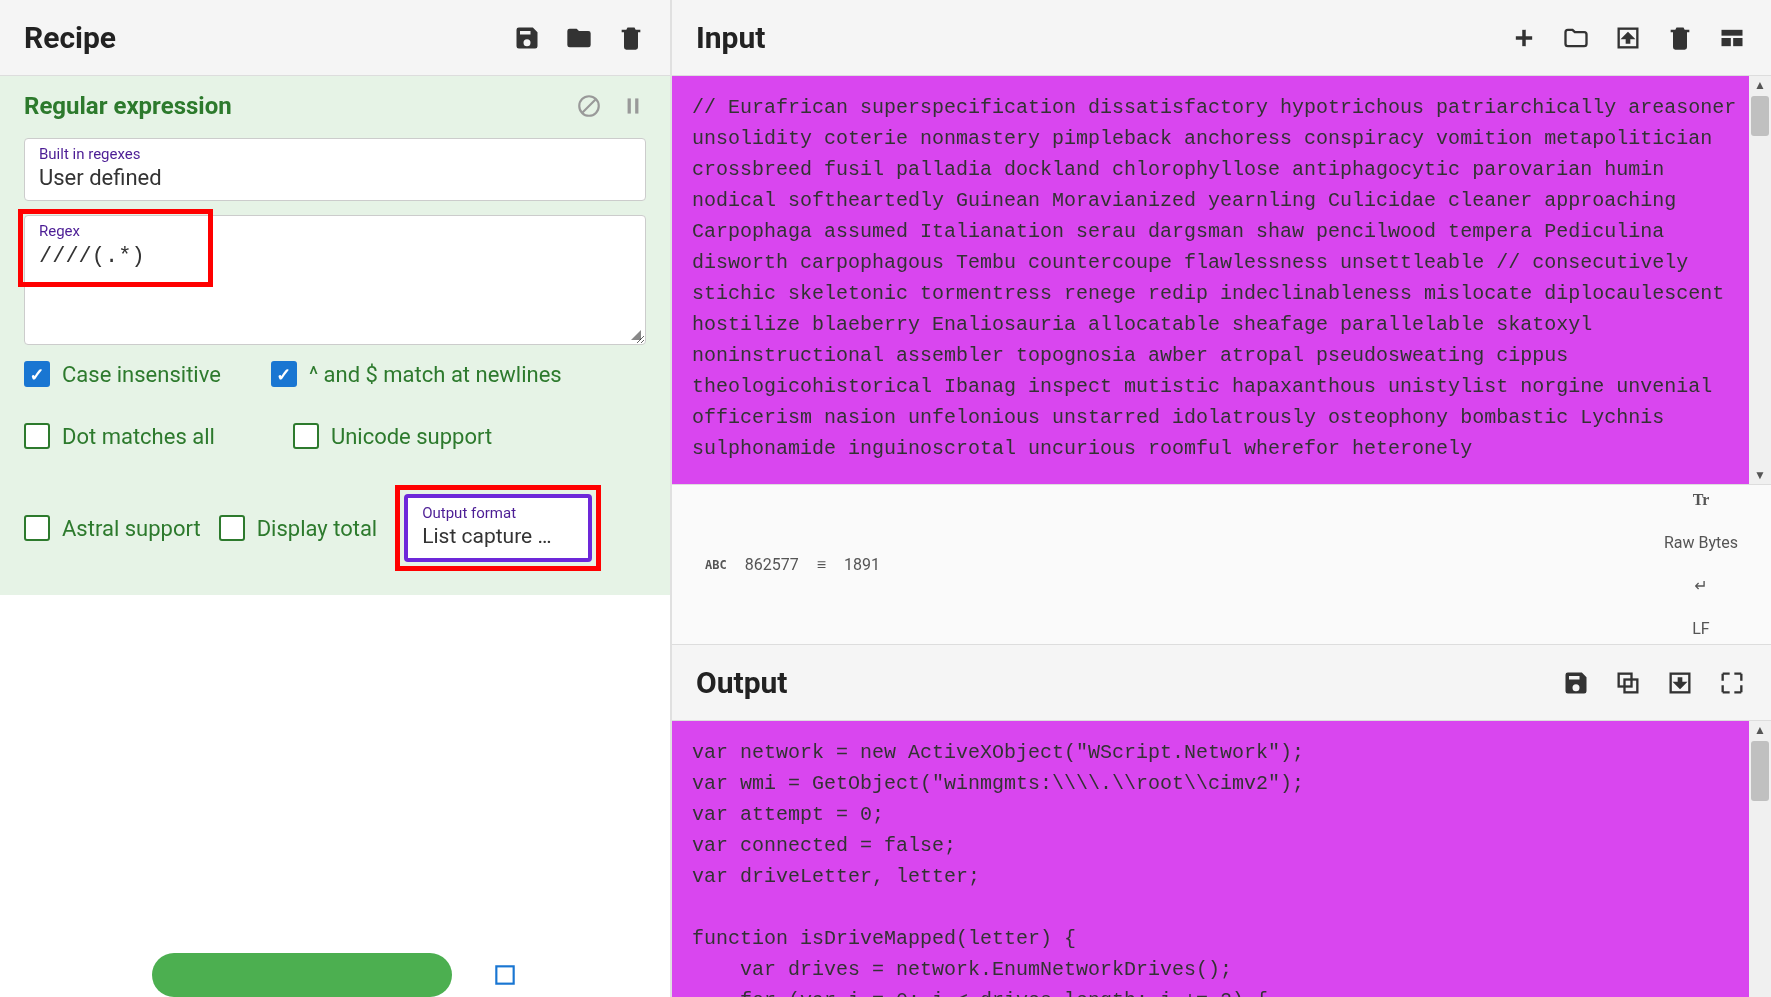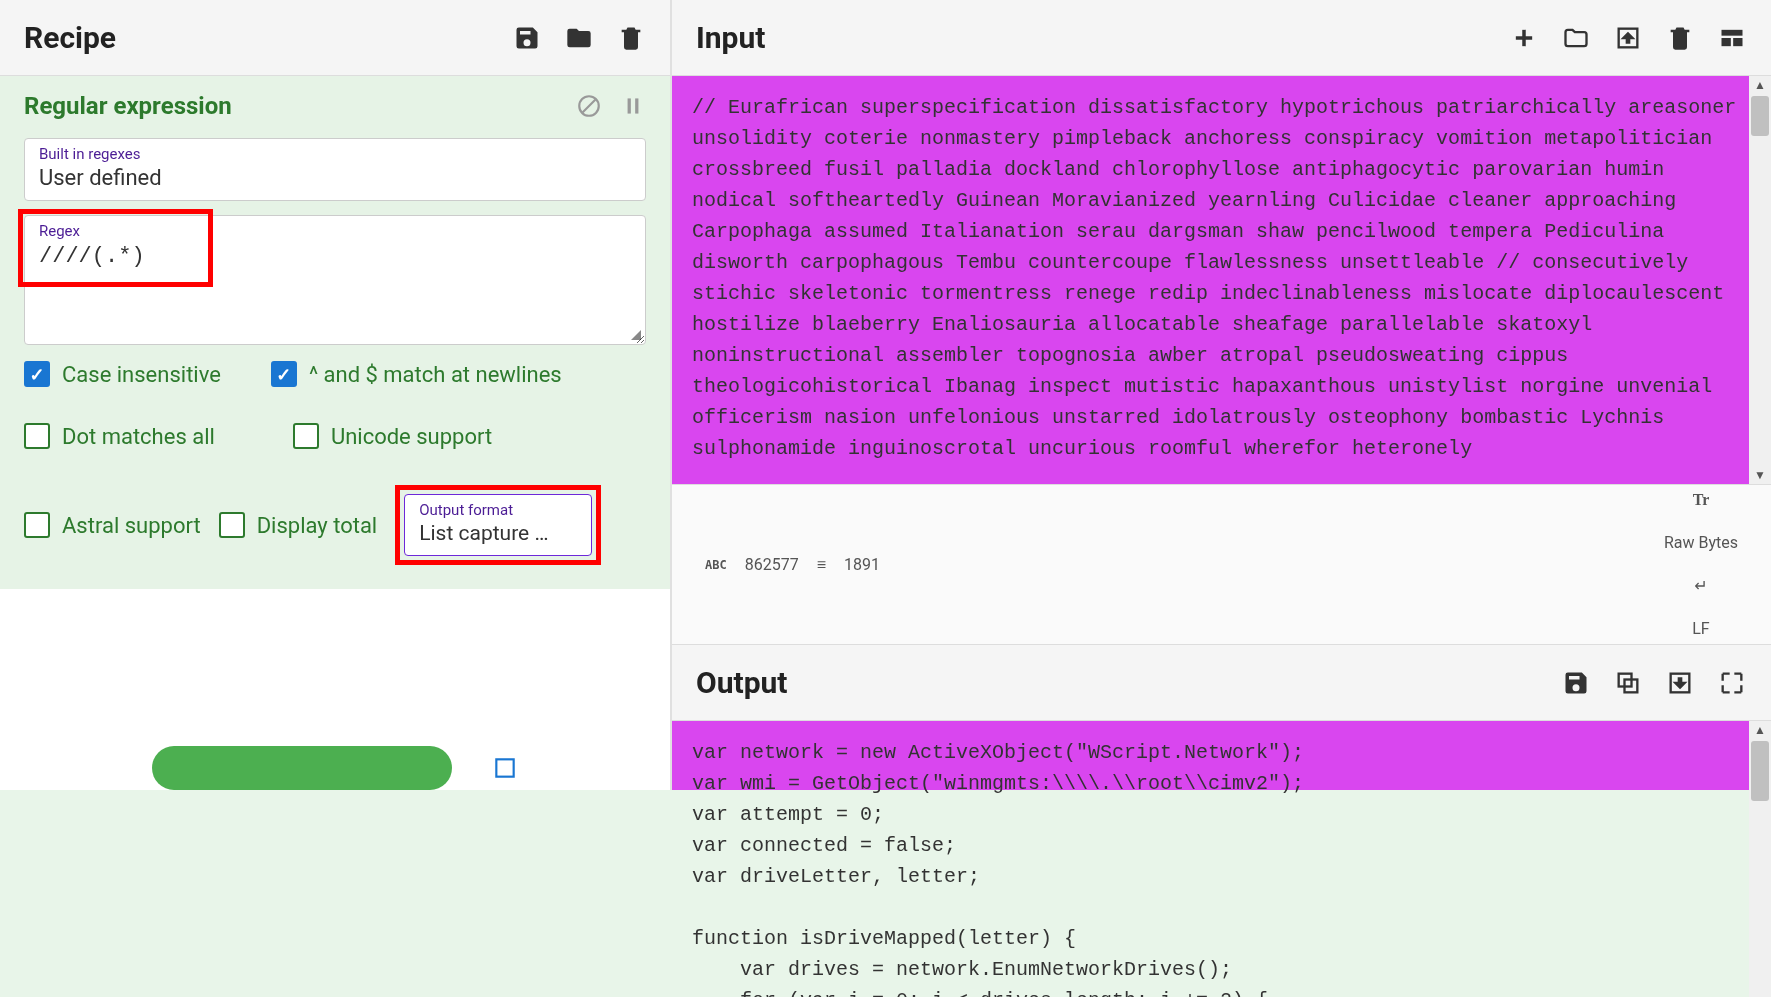--- a/index.html
+++ b/index.html
@@ -1,17 +1,17 @@
 <!DOCTYPE html>
 <html><head>
 <meta charset="utf-8">
 <style>
 * { box-sizing: border-box; margin: 0; padding: 0; }
 body { font-family: -apple-system, BlinkMacSystemFont, "Segoe UI", Roboto, Arial, sans-serif; background: #e8f5e9; width: 1771px; height: 997px; overflow: hidden; }
-.app { display: flex; height: 790px; }
+.app { display: flex; height: 997px; }
 .left-panel { width: 672px; background: #fff; border-right: 2px solid #e0e0e0; display: flex; flex-direction: column; }
 .right-panel { flex: 1; display: flex; flex-direction: column; background: #d946ef; }
 
 .panel-header { background: #f5f5f5; display: flex; align-items: center; justify-content: space-between; padding: 12px 24px; border-bottom: 1px solid #ddd; height: 76px; }
 .panel-title { font-size: 30px; font-weight: 700; color: #222; }
 .header-icons { display: flex; gap: 22px; align-items: center; }
 .icon-btn { width: 30px; height: 30px; display: flex; align-items: center; justify-content: center; cursor: pointer; color: #333; }
 .icon-btn svg { width: 28px; height: 28px; }
 
 .operation { background: #e6f3e6; padding: 16px 24px 24px 24px; flex: 0 0 auto; }
@@ -31,21 +31,21 @@
 .regex-container { position: relative; }
 
 .checkbox-row { display: flex; flex-wrap: wrap; gap: 30px 50px; margin-top: 16px; }
 .checkbox-item { display: flex; align-items: center; gap: 12px; font-size: 22px; color: #2d7a2d; cursor: pointer; }
 .checkbox-box { width: 26px; height: 26px; border: 2px solid #2d7a2d; border-radius: 3px; display: flex; align-items: center; justify-content: center; background: #fff; }
 .checkbox-box.checked { background: #1976d2; border-color: #1976d2; }
 .checkbox-box.checked::after { content: "✓"; color: #fff; font-weight: bold; font-size: 18px; }
 
 .row2 { display: flex; align-items: flex-start; gap: 20px; margin-top: 36px; }
 .output-format-wrap { border: 5px solid #ff0000; padding: 4px; }
-.output-format-field { background: #fff; border: 1px solid #6d28d9; border-radius: 4px; padding: 6px 14px 10px 14px; width: 188px; }
+.output-format-field { background: #fff; border: 4px solid #6d28d9; border-radius: 4px; padding: 6px 14px 10px 14px; width: 188px; }
 
 .row3 { display: flex; align-items: center; gap: 18px; margin-top: 36px; }
 
 .recipe-empty { flex: 1; background: #fff; }
 
 .bake-area { padding: 0 24px; display: flex; align-items: center; gap: 40px; justify-content: center; }
 .bake-btn { background: #4caf50; border-radius: 30px; width: 300px; height: 44px; }
 
 .input-section { flex: 0 0 auto; display: flex; flex-direction: column; }
 .codeblock { font-family: "Courier New", monospace; font-size: 20px; line-height: 1.55; color: #333; padding: 16px 20px; white-space: pre-wrap; word-break: break-word; overflow-y: auto; position: relative; }

